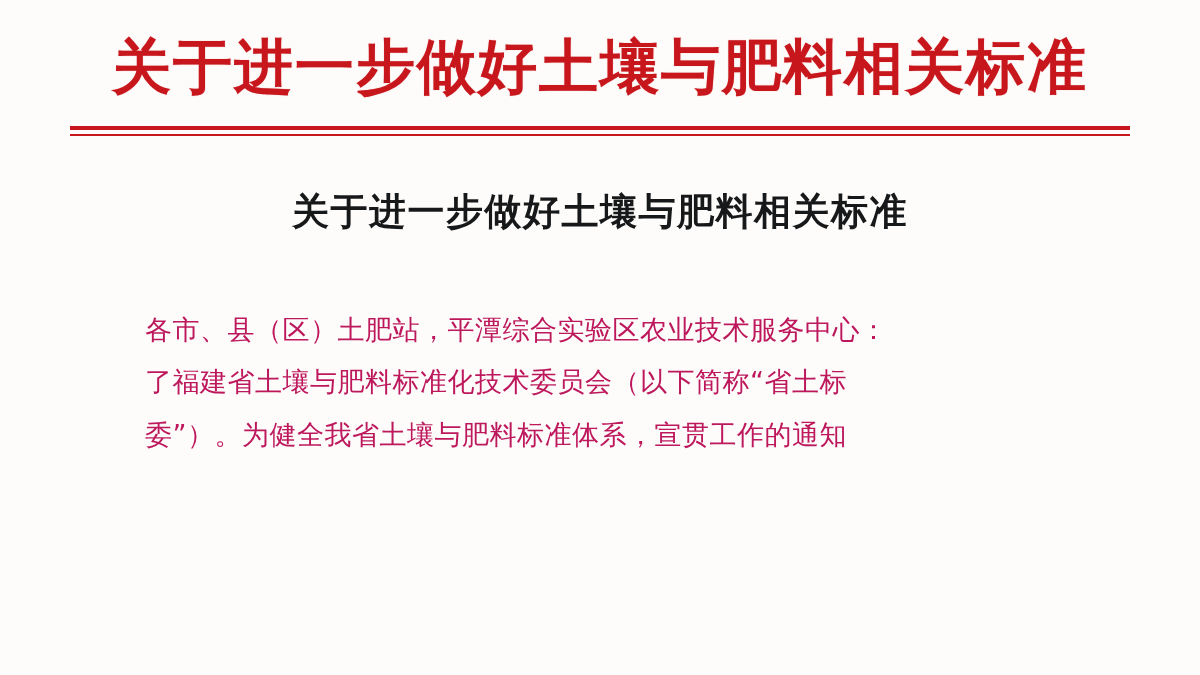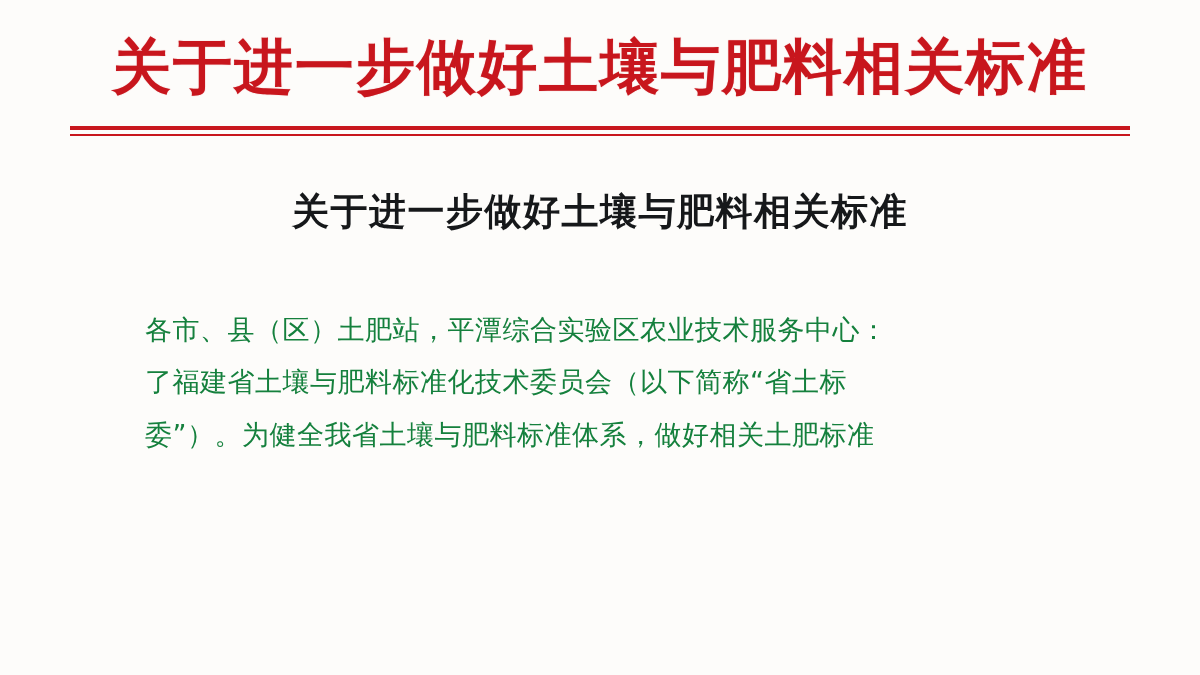--- a/index.html
+++ b/index.html
@@ -70,21 +70,21 @@
   }
   .doc-title .line {
     display: block;
     white-space: nowrap;
   }
 
   
   .body-text {
     margin: 62px auto 0 auto;
     width: 910px;
-    color: #15803d;
+    color: #be185d;
     font-family: "DejaVu Sans", "Liberation Sans", sans-serif;
     font-size: 27px;
     line-height: 1.95;
     letter-spacing: 0.5px;
     text-align: justify;
   }
   .body-text p {
     margin: 0;
     white-space: nowrap;
   }
@@ -110,16 +110,16 @@
     <div class="rule-thin"></div>
   </div>
 
   <div class="doc-title">
     <span class="line">关于进一步做好土壤与肥料相关标准</span>
   </div>
 
   <div class="body-text">
     <p class="nowrap-fit">各市、县（区）土肥站，平潭综合实验区农业技术服务中心：</p>
     <p class="nowrap-fit">了福建省土壤与肥料标准化技术委员会（以下简称“省土标</p>
-    <p class="nowrap-fit">委”）。为健全我省土壤与肥料标准体系，做好相关土肥标准</p>
+    <p class="nowrap-fit">委”）。为健全我省土壤与肥料标准体系，宣贯工作的通知</p>
   </div>
 
 </div>
 
 </body></html>

